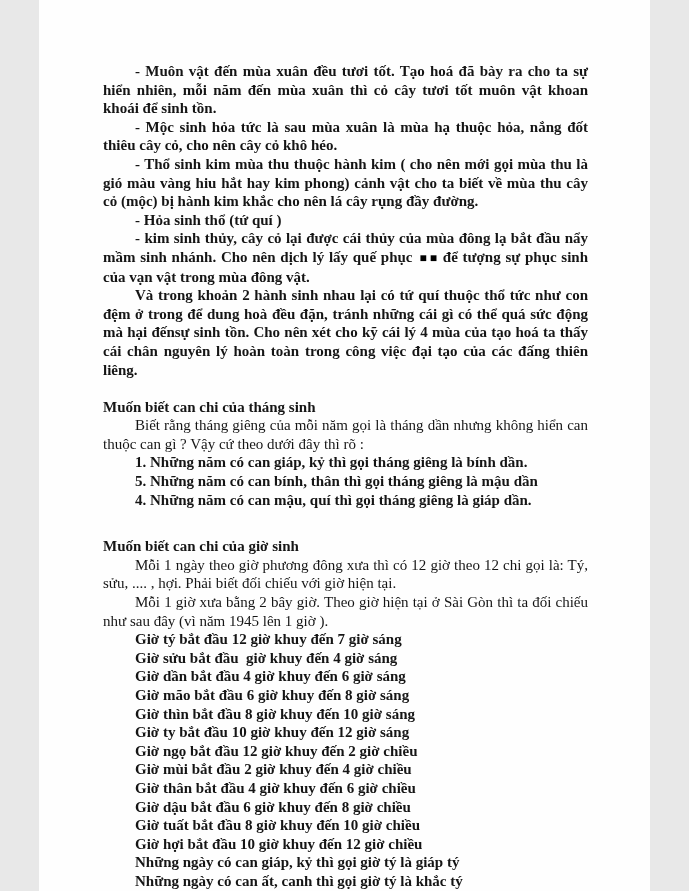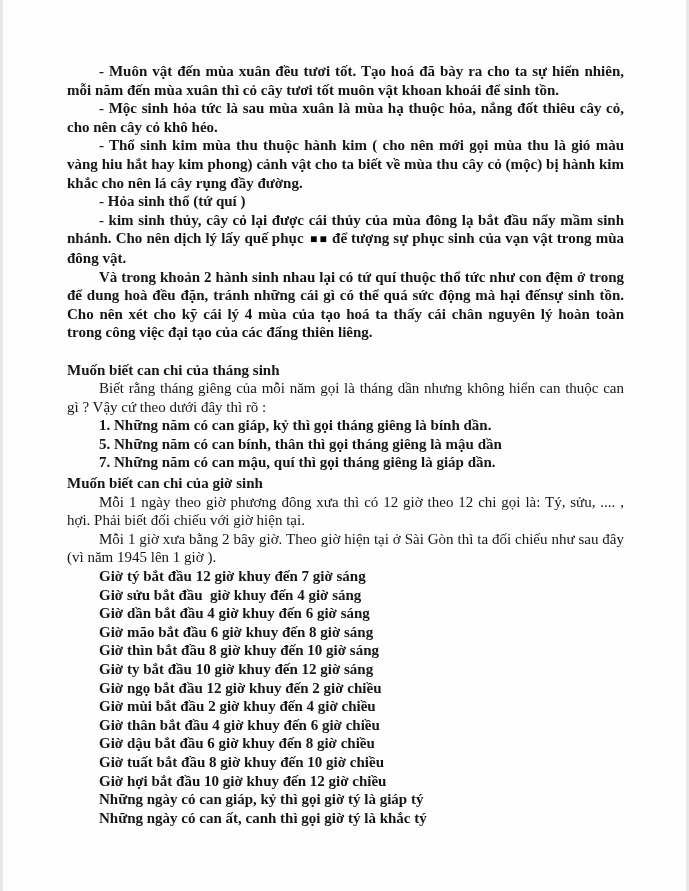--- a/index.html
+++ b/index.html
@@ -2,21 +2,21 @@
 <html><head>
 <meta charset="utf-8">
 <style>
   html, body {
     margin: 0;
     padding: 0;
     background: #e8e8e8;
   }
   .page {
     position: relative;
-    width: 683px;
+    width: 611px;
     height: 891px;
     margin: 0 auto;
     background: #fefefe;
     box-sizing: border-box;
     padding: 62px 62px 8px 64px;
     font-family: "Liberation Serif", "DejaVu Serif", serif;
     font-size: 15px;
     line-height: 18.6px;
     color: #151515;
     overflow: hidden;
@@ -30,21 +30,21 @@
     font-weight: bold;
   }
   .heading {
     margin: 18.6px 0 0 0;
     font-weight: bold;
     font-size: 15px;
     line-height: 18.6px;
     text-align: left;
   }
   .heading.second {
-    margin-top: 2px;
+    margin-top: 28px;
   }
   .list-block {
     margin: 0 0 0 32px;
   }
   .list-line {
     white-space: pre-wrap;
     font-weight: bold;
   }
   .squares {
     font-size: 12px;
@@ -65,21 +65,21 @@
     <p class="para">- Hỏa sinh thổ (tứ quí )</p>
     <p class="para"><span>- kim sinh thủy, cây cỏ lại được cái thủy của mùa đông lạ bắt đầu nẩy mầm sinh nhánh. Cho nên dịch lý lấy quế phục</span><span class="squares">■■</span><span>để tượng sự phục sinh của vạn vật trong mùa đông vật.</span></p>
     <p class="para">Và trong khoản 2 hành sinh nhau lại có tứ quí thuộc thổ tức như con đệm ở trong để dung hoà đều đặn, tránh những cái gì có thể quá sức động mà hại đếnsự sinh tồn. Cho nên xét cho kỹ cái lý 4 mùa của tạo hoá ta thấy cái chân nguyên lý hoàn toàn trong công việc đại tạo của các đấng thiên liêng.</p>
   </div>
 
   <h2 class="heading">Muốn biết can chi của tháng sinh</h2>
   <p class="para">Biết rằng tháng giêng của mỗi năm gọi là tháng dần nhưng không  hiển can thuộc can gì ? Vậy cứ theo dưới đây thì rõ :</p>
   <div class="list-block">
     <div class="list-line">1. Những năm có can giáp, kỷ thì gọi tháng giêng là bính dần.</div>
     <div class="list-line">5. Những năm có can bính, thân thì gọi tháng giêng là mậu dần</div>
-    <div class="list-line">7. Những năm có can mậu, quí thì gọi tháng giêng là giáp dần.</div>
+    <div class="list-line">4. Những năm có can mậu, quí thì gọi tháng giêng là giáp dần.</div>
   </div>
 
   <h2 class="heading second">Muốn biết can chi của giờ sinh</h2>
   <p class="para">Mỗi 1 ngày theo giờ phương đông xưa thì có 12 giờ theo 12 chi gọi là: Tý, sửu, .... , hợi. Phải biết đối chiếu với giờ hiện tại.</p>
   <p class="para">Mỗi 1 giờ xưa bằng 2 bây giờ. Theo giờ hiện tại ở Sài Gòn thì ta đối chiếu như sau đây (vì năm 1945 lên 1 giờ ).</p>
   <div class="list-block">
     <div class="list-line">Giờ tý bắt đầu 12 giờ khuy đến 7 giờ sáng</div>
     <div class="list-line">Giờ sửu bắt đầu  giờ khuy đến 4 giờ sáng</div>
     <div class="list-line">Giờ dần bắt đầu 4 giờ khuy đến 6 giờ sáng</div>
     <div class="list-line">Giờ mão bắt đầu 6 giờ khuy đến 8 giờ sáng</div>

